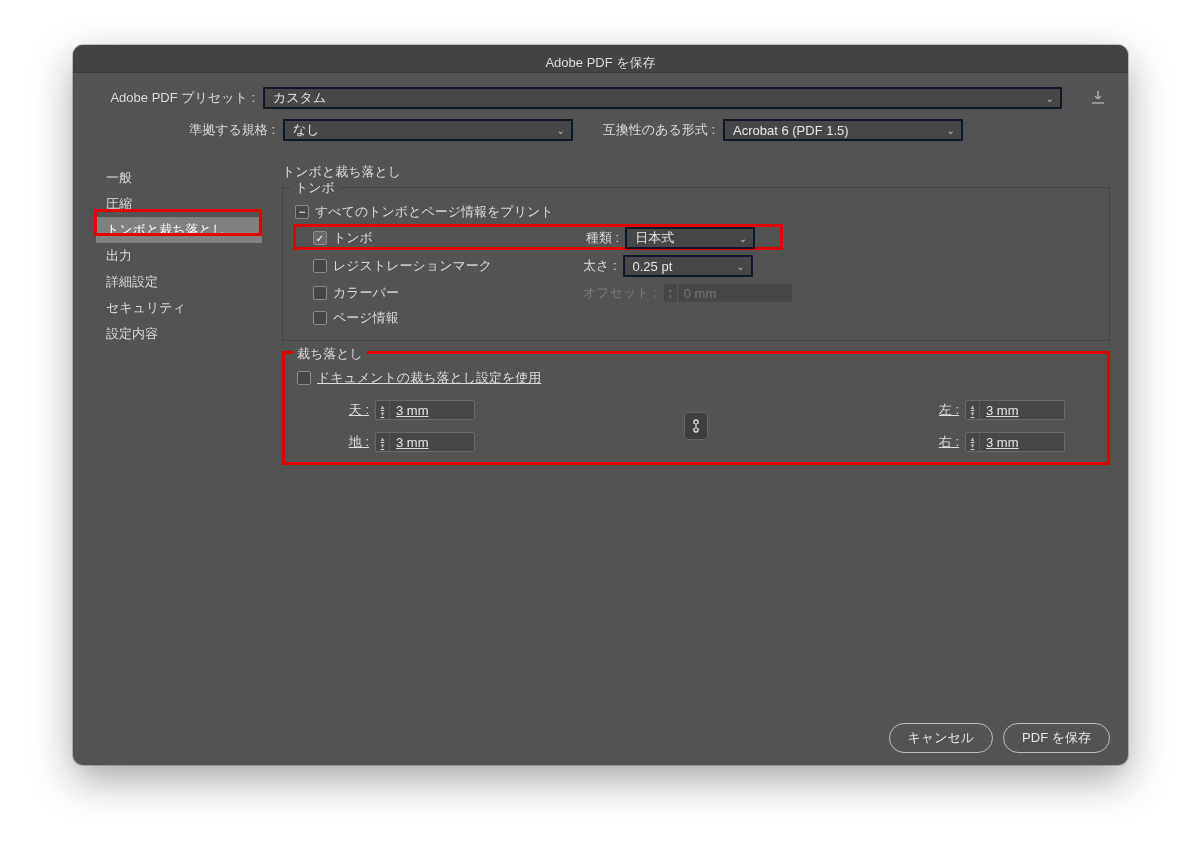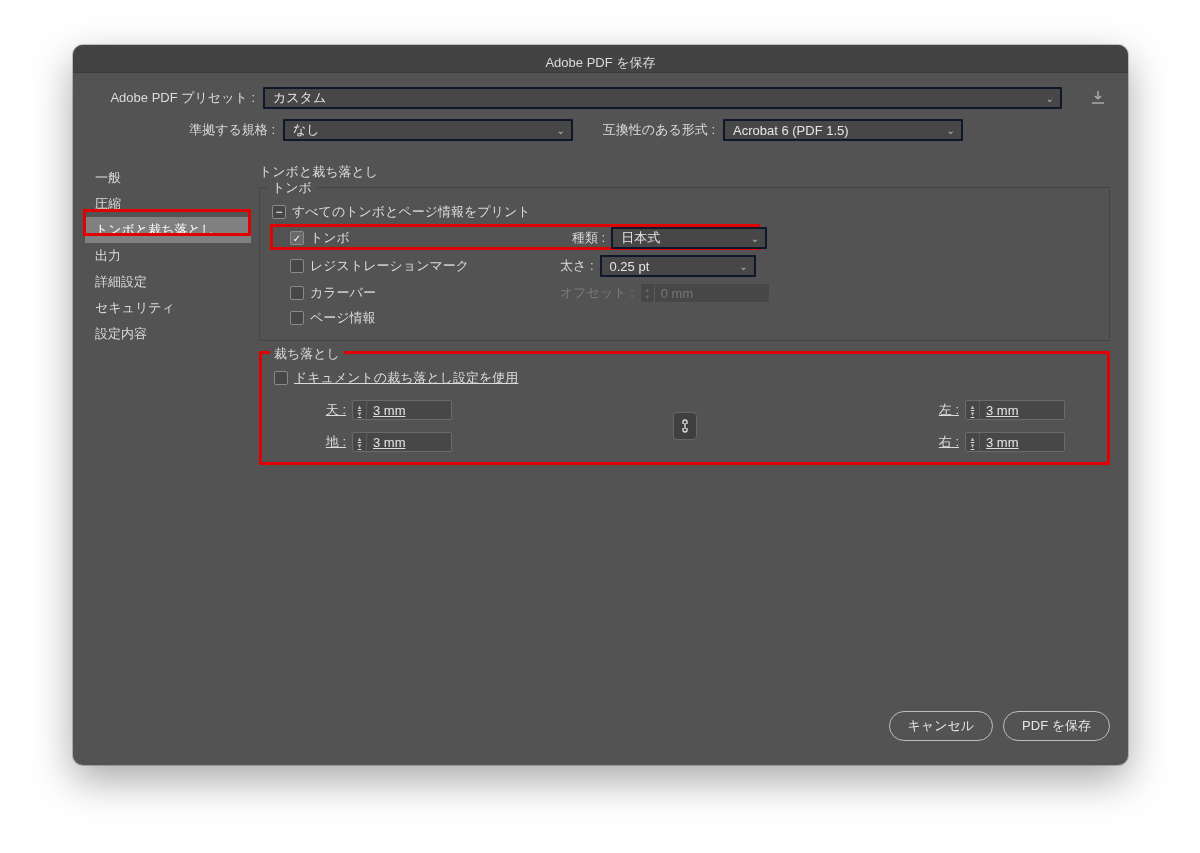--- a/index.html
+++ b/index.html
@@ -16,21 +16,21 @@
   .topsection { padding: 14px 20px 8px 20px; color: #dcdcdc; font-size: 13px; }
   .row { display: flex; align-items: center; margin-bottom: 10px; }
   .label-r { text-align: right; padding-right: 8px; }
   .select {
     background: #474747; color: #e6e6e6; border: 2px solid #0f172a; border-radius: 1px;
     height: 22px; padding: 0 20px 0 8px; font-size: 13px; position: relative; display: flex; align-items: center;
   }
   .select .chev { position: absolute; right: 6px; top: 50%; transform: translateY(-50%); font-size: 10px; color: #bbb; pointer-events:none;}
   .dl-icon { width: 20px; height: 20px; color: #aaa; display:flex; align-items:center; justify-content:center;}
   .dl-icon svg { width:16px; height:16px; }
-  .body { flex: 1; display: flex; padding: 0 18px 12px 12px; gap: 0; }
+  .body { flex: 1; display: flex; padding: 0 18px 12px 23px; gap: 12px; }
   .sidebar { width: 166px; display: flex; flex-direction: column; padding-top: 6px;}
   .sidebar-item {
     color: #dcdcdc; font-size: 13px; padding: 4px 10px; cursor: pointer; white-space: nowrap;
   }
   .sidebar-item.selected { background: #808080; color: #fff; }
   .content { flex: 1; color: #dcdcdc; font-size: 13px; padding-left: 8px; }
   .section-title { padding: 4px 0 6px 0; }
   .group { border: 1px solid #454545; padding: 0; margin-bottom: 10px; position: relative; }
   .group-label { position: relative; top: -9px; left: 8px; background: #535353; padding: 0 4px; display: inline-block; }
   .group-body { padding: 0 12px 10px 12px; margin-top: -6px; }
@@ -55,26 +55,26 @@
   .disabled-text { color: #7a7a7a; }
   .hl-red { border: 3px solid #e20000; text-decoration: underline; }
   .bleed-grid { display: flex; align-items: center; gap: 40px; padding: 10px 30px 0 30px; }
   .bleed-col { display:flex; flex-direction:column; gap:12px;}
   .bleed-pair { display: flex; align-items: center;}
   .bleed-pair .lbl { width: 48px; text-align: right; padding-right:6px;}
   .link-icon {
     width: 24px; height: 28px; background: #3f3f3f; border: 1px solid #666; border-radius: 4px;
     display:flex; align-items:center; justify-content:center; color:#ddd;
   }
-  .footer { display: flex; justify-content: flex-end; gap: 10px; padding: 10px 18px 24px; margin-left: 42px; }
+  .footer { display: flex; justify-content: flex-end; gap: 10px; padding: 10px 18px 12px; margin-left: 42px; }
   .btn {
     background: transparent; border: 1.5px solid #bdbdbd; color: #e6e6e6; border-radius: 18px;
     padding: 5px 18px; font-size: 13px; cursor: pointer;
   }
-  .small-select { width: 156px; }
+  .small-select { width: 130px; }
   .mrk-row { display:flex; align-items:center; }
   .left-col { width: 270px; }
 </style>
 </head>
 <body>
 
 <div class="window">
   <div class="titlebar">
     <span>Adobe PDF を保存</span>
   </div>
@@ -132,21 +132,21 @@
           </div>
 
           <div style="position:relative; padding-left:18px;">
             <div class="hl-red" style="position:absolute; top:0; left:0px; right:158px; height:26px; left:-2px; width:490px; pointer-events:none;"></div>
 
             <div class="mrk-row" style="padding:3px 0;">
               <div class="left-col cbrow" style="padding:0;">
                 <span class="checkbox checked"></span>
                 <span>トンボ</span>
               </div>
-              <div class="pair-right" style="margin-left:12px;">
+              <div class="pair-right" style="margin-left:3px;">
                 <span class="plabel">種類 :</span>
                 <div class="select small-select">
                   <span>日本式</span>
                     <span class="chev">⌄</span>
                 </div>
               </div>
             </div>
 
             <div class="mrk-row" style="padding:3px 0;">
               <div class="left-col cbrow" style="padding:0;">

